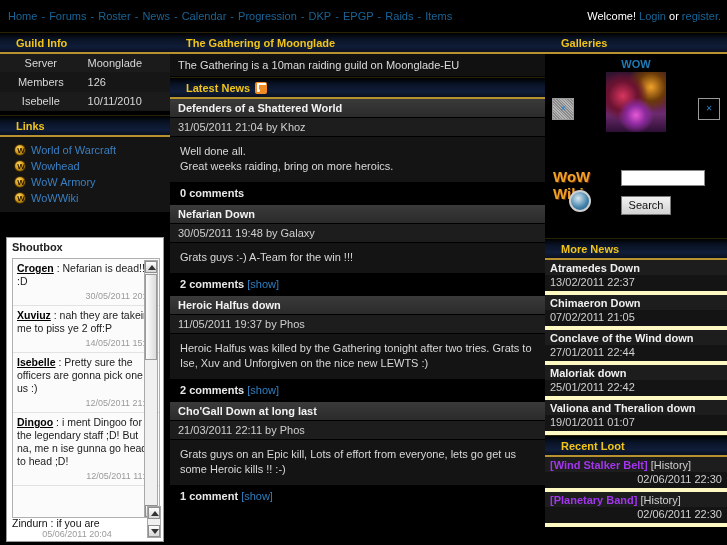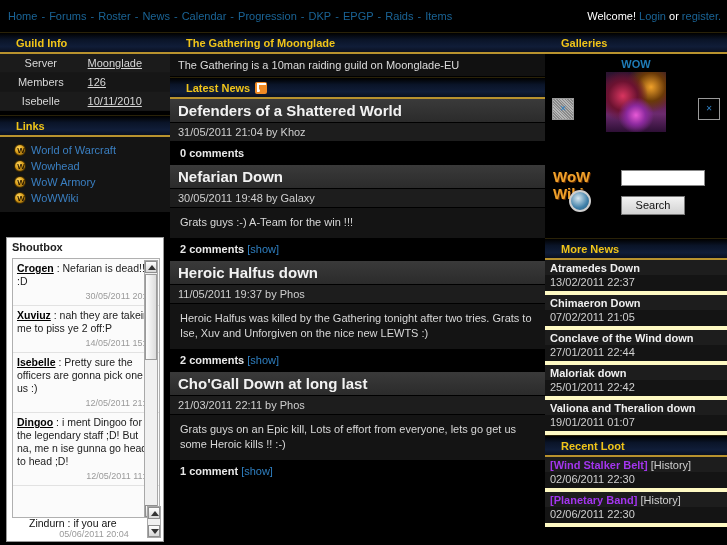--- a/index.html
+++ b/index.html
@@ -89,21 +89,21 @@
   .gi-table { width: 100%; border-collapse: collapse; }
   .gi-table td {
     font-size: 11px;
     color: #d8d8d8;
     padding: 3px 6px;
     border-bottom: 1px solid #171717;
     background: #1b1b1b;
   }
   .gi-table tr:nth-child(even) td { background: #161616; }
   .gi-label { text-align: center; width: 48%; color: #d0d0d0; }
-  .gi-value { text-align: left; color: #c8c8c8; text-decoration: underline; }
+  .gi-value { text-align: left; color: #c8c8c8; }
 
   .links-box { background: #141414; padding: 5px 0 6px 14px; }
   .link-row {
     font-size: 11px; color: #3a7fc1;
     line-height: 16px; white-space: nowrap;
   }
   .wicon {
     display: inline-block;
     width: 12px; height: 12px;
     border-radius: 50%;
@@ -187,41 +187,41 @@
     position: absolute; left: 0; width: 12px;
     background: linear-gradient(to right,#fdfdfd,#dcdcdc);
     border: 1px solid #9a9a9a;
   }
   #sb-scroll { right: 1px; top: 1px; width: 14px; height: 258px; }
   #sb-scroll .thumb { top: 13px; height: 86px; }
   #sb-scroll .arr.down { position: absolute; bottom: 0; left: 0; }
   #outer-scroll { right: 2px; bottom: 3px; width: 14px; height: 32px; }
   #outer-scroll .arr.down { position: absolute; bottom: 0; left: 0; }
   .sb-last {
-    position: absolute; left: 22px; bottom: 2px;
+    position: absolute; left: 5px; bottom: 2px;
     width: 130px;
     font-size: 10.5px; color: #111;
   }
   .sb-last .ts2 {
     display: block; text-align: center;
     font-size: 9px; color: #9a9a9a;
   }
 
   
   .intro {
     background: #111111;
     color: #dcdcdc;
     font-size: 11px;
     padding: 5px 8px;
     border-bottom: 1px solid #000;
   }
   .news-title {
     background: linear-gradient(to bottom,#3a3a3a,#2b2b2b);
     color: #f2f2f2;
-    font-size: 15px;
+    font-size: 11px;
     font-weight: bold;
     padding: 3px 8px;
     border-bottom: 1px solid #000;
   }
   .news-meta {
     background: #1d1d1d;
     color: #cfcfcf;
     font-size: 11px;
     padding: 3px 8px;
     border-bottom: 1px solid #000;
@@ -309,21 +309,21 @@
     background: radial-gradient(circle at 40% 35%, #d8e8f0, #3f7fa8 60%, #2a5a78);
   }
   .search-input {
     position: absolute; left: 76px; top: 8px;
     width: 84px; height: 16px;
     background: #ffffff;
     border: 1px solid #888;
   }
   .search-btn {
     position: absolute; left: 76px; top: 34px;
-    width: 64px; height: 19px;
+    width: 50px; height: 19px;
     background: linear-gradient(to bottom,#f2f2f2,#d2d2d2);
     border: 1px solid #7a7a7a;
     color: #111;
     font-size: 11px;
     text-align: center;
     line-height: 17px;
   }
   .mn-row { border-bottom: 4px solid #fef9c3; }
   .mn-title {
     background: #1d1d1d;
@@ -344,20 +344,21 @@
     font-weight: bold;
     padding: 2px 5px 1px 5px;
   }
   .loot-title .item { color: #a335ee; }
   .loot-title .hist { color: #cfcfcf; font-weight: normal; }
   .loot-date {
     background: #141414;
     color: #d0d0d0;
     font-size: 11px;
     padding: 1px 5px 3px 5px;
+    text-align: right;
   }
   .spacer-gold { height: 4px; background: #000; }
 </style>
 </head>
 <body>
 
 <div id="page">
 
   <div id="topnav">
     <div id="navlinks"><a href="#">Home</a><span class="sep"> - </span><a href="#">Forums</a><span class="sep"> - </span><a href="#">Roster</a><span class="sep"> - </span><a href="#">News</a><span class="sep"> - </span><a href="#">Calendar</a><span class="sep"> - </span><a href="#">Progression</a><span class="sep"> - </span><a href="#">DKP</a><span class="sep"> - </span><a href="#">EPGP</a><span class="sep"> - </span><a href="#">Raids</a><span class="sep"> - </span><a href="#">Items</a></div>
@@ -429,20 +430,21 @@
 
   <div class="col" id="colCenter">
     <div class="panel-head">The Gathering of Moonglade</div>
     <div class="intro">The Gathering is a 10man raiding guild on Moonglade-EU</div>
     <div class="panel-head">
       <span>Latest News</span><span class="rss"></span>
     </div>
     <div id="news-list">
         <div class="news-title">Defenders of a Shattered World</div>
         <div class="news-meta">31/05/2011 21:04 by Khoz</div>
+        <div class="news-body"><span>Well done all.</span><br><span>Great weeks raiding, bring on more heroics.</span></div>
         <div class="news-comments"><span>0 comments</span></div>
         <div class="news-title">Nefarian Down</div>
         <div class="news-meta">30/05/2011 19:48 by Galaxy</div>
         <div class="news-body"><span>Grats guys :-) A-Team for the win !!!</span></div>
         <div class="news-comments"><span>2 comments</span><span class="show"> [show]</span></div>
         <div class="news-title">Heroic Halfus down</div>
         <div class="news-meta">11/05/2011 19:37 by Phos</div>
         <div class="news-body"><span>Heroic Halfus was killed by the Gathering tonight after two tries. Grats to Ise, Xuv and Unforgiven on the nice new LEWTS :)</span></div>
         <div class="news-comments"><span>2 comments</span><span class="show"> [show]</span></div>
         <div class="news-title">Cho'Gall Down at long last</div>

